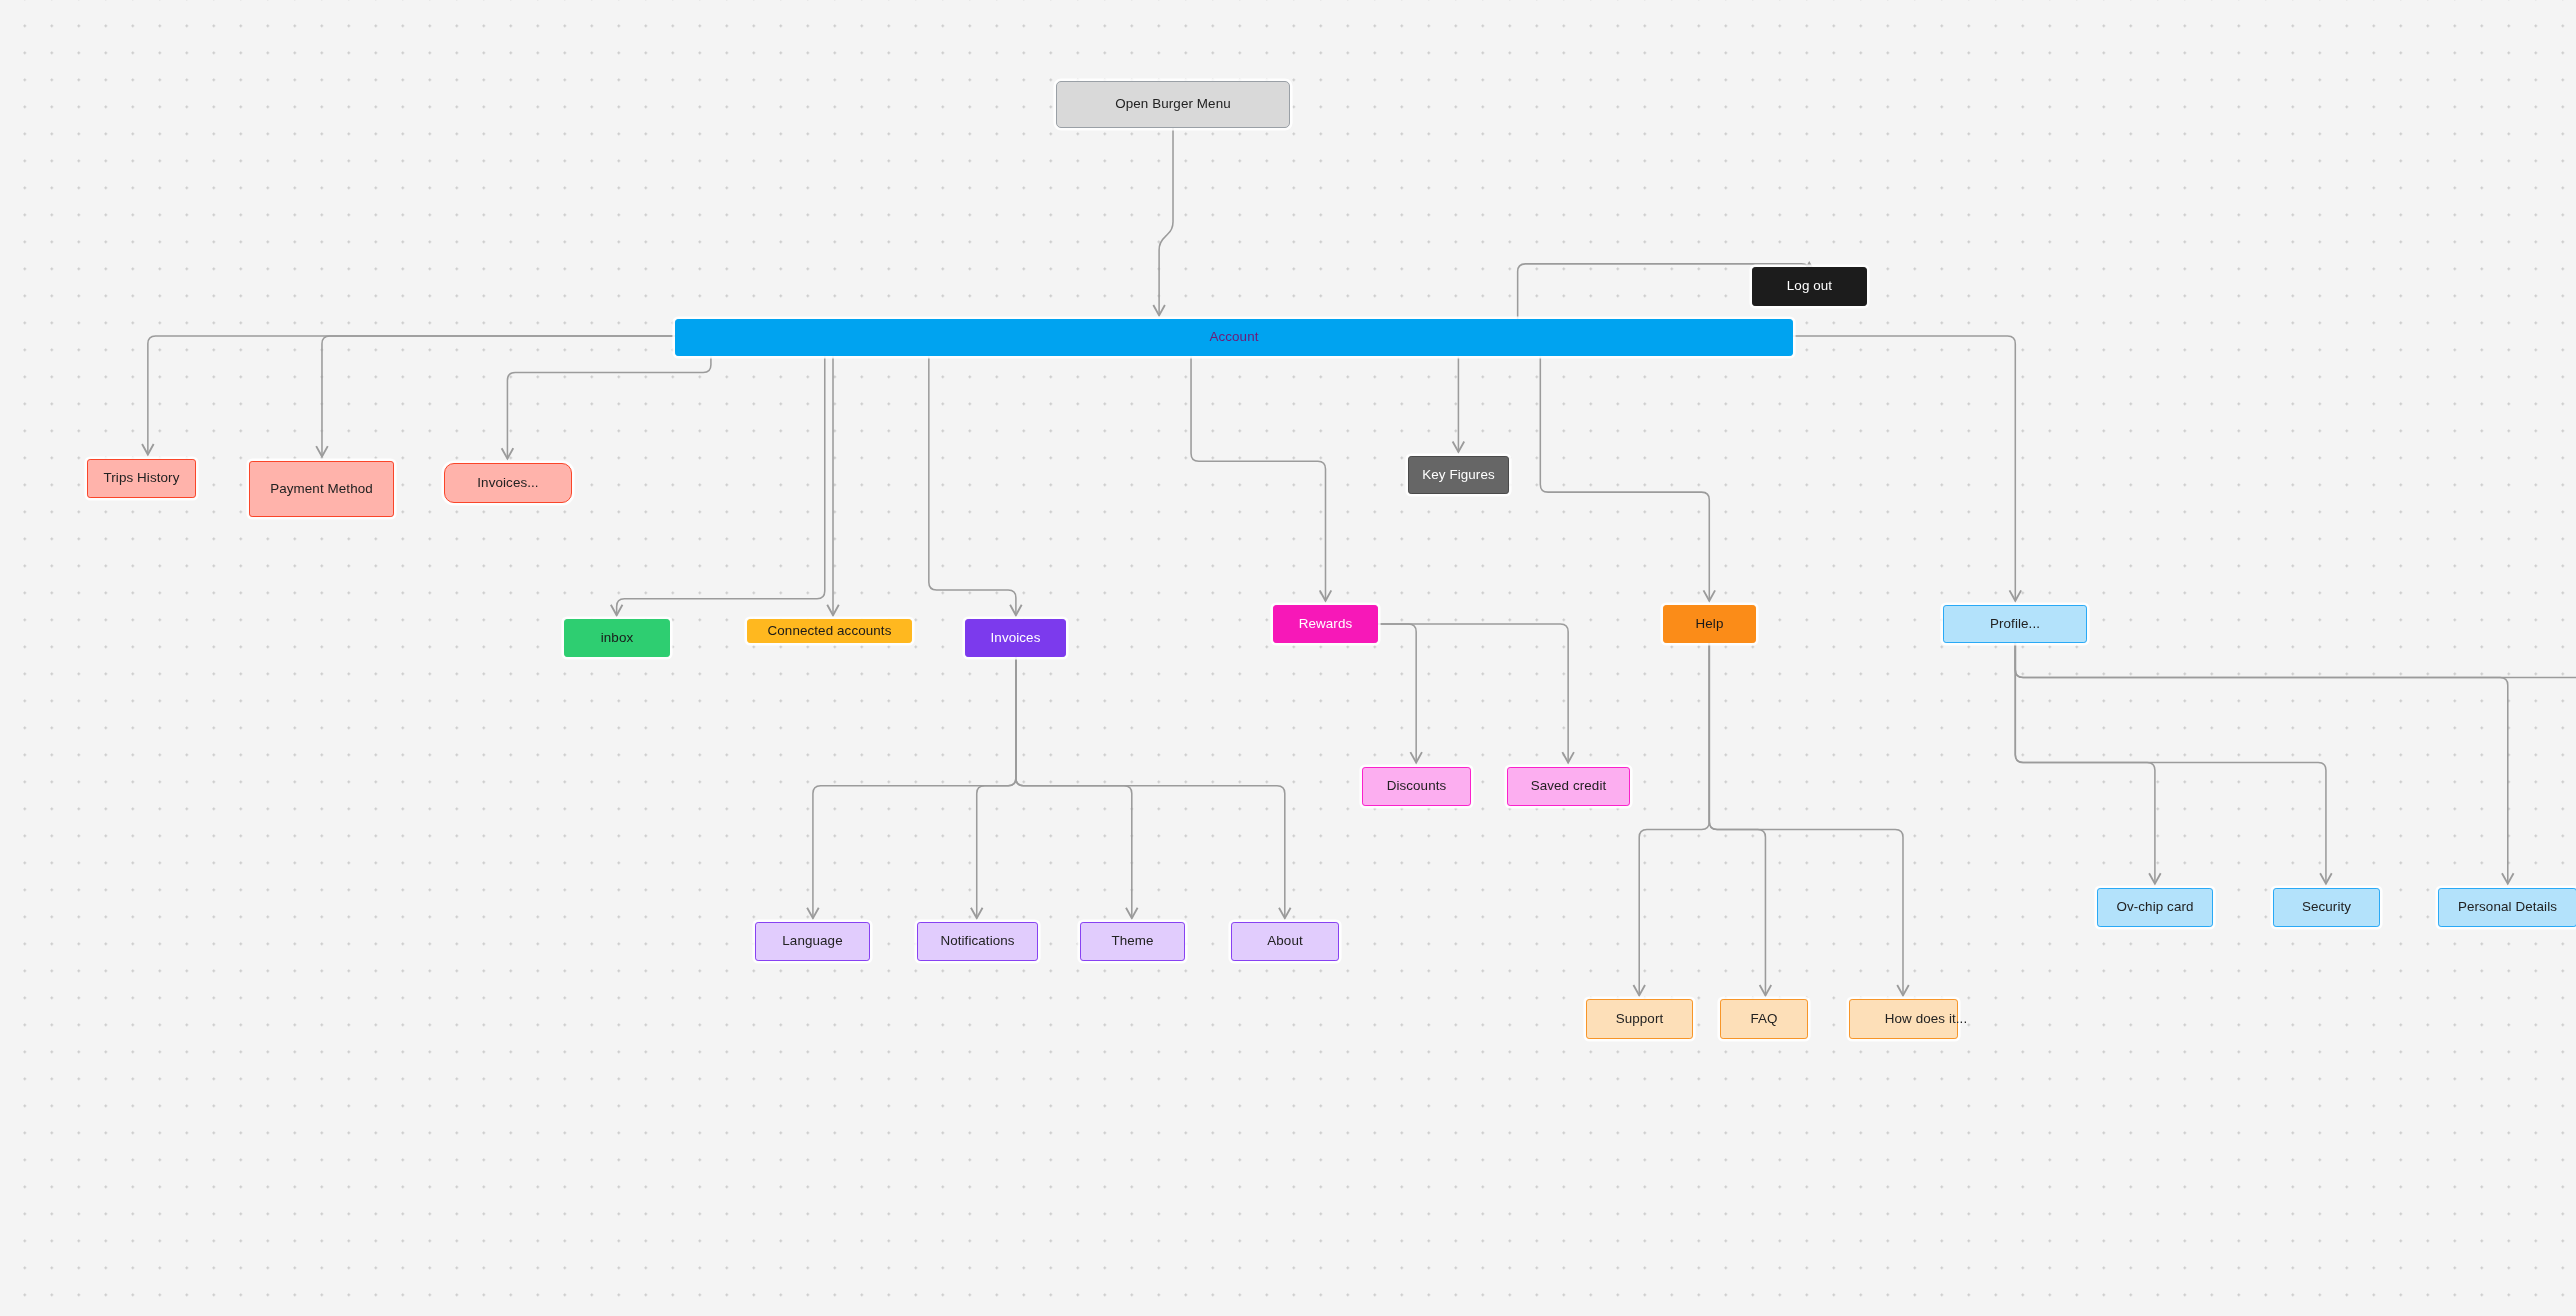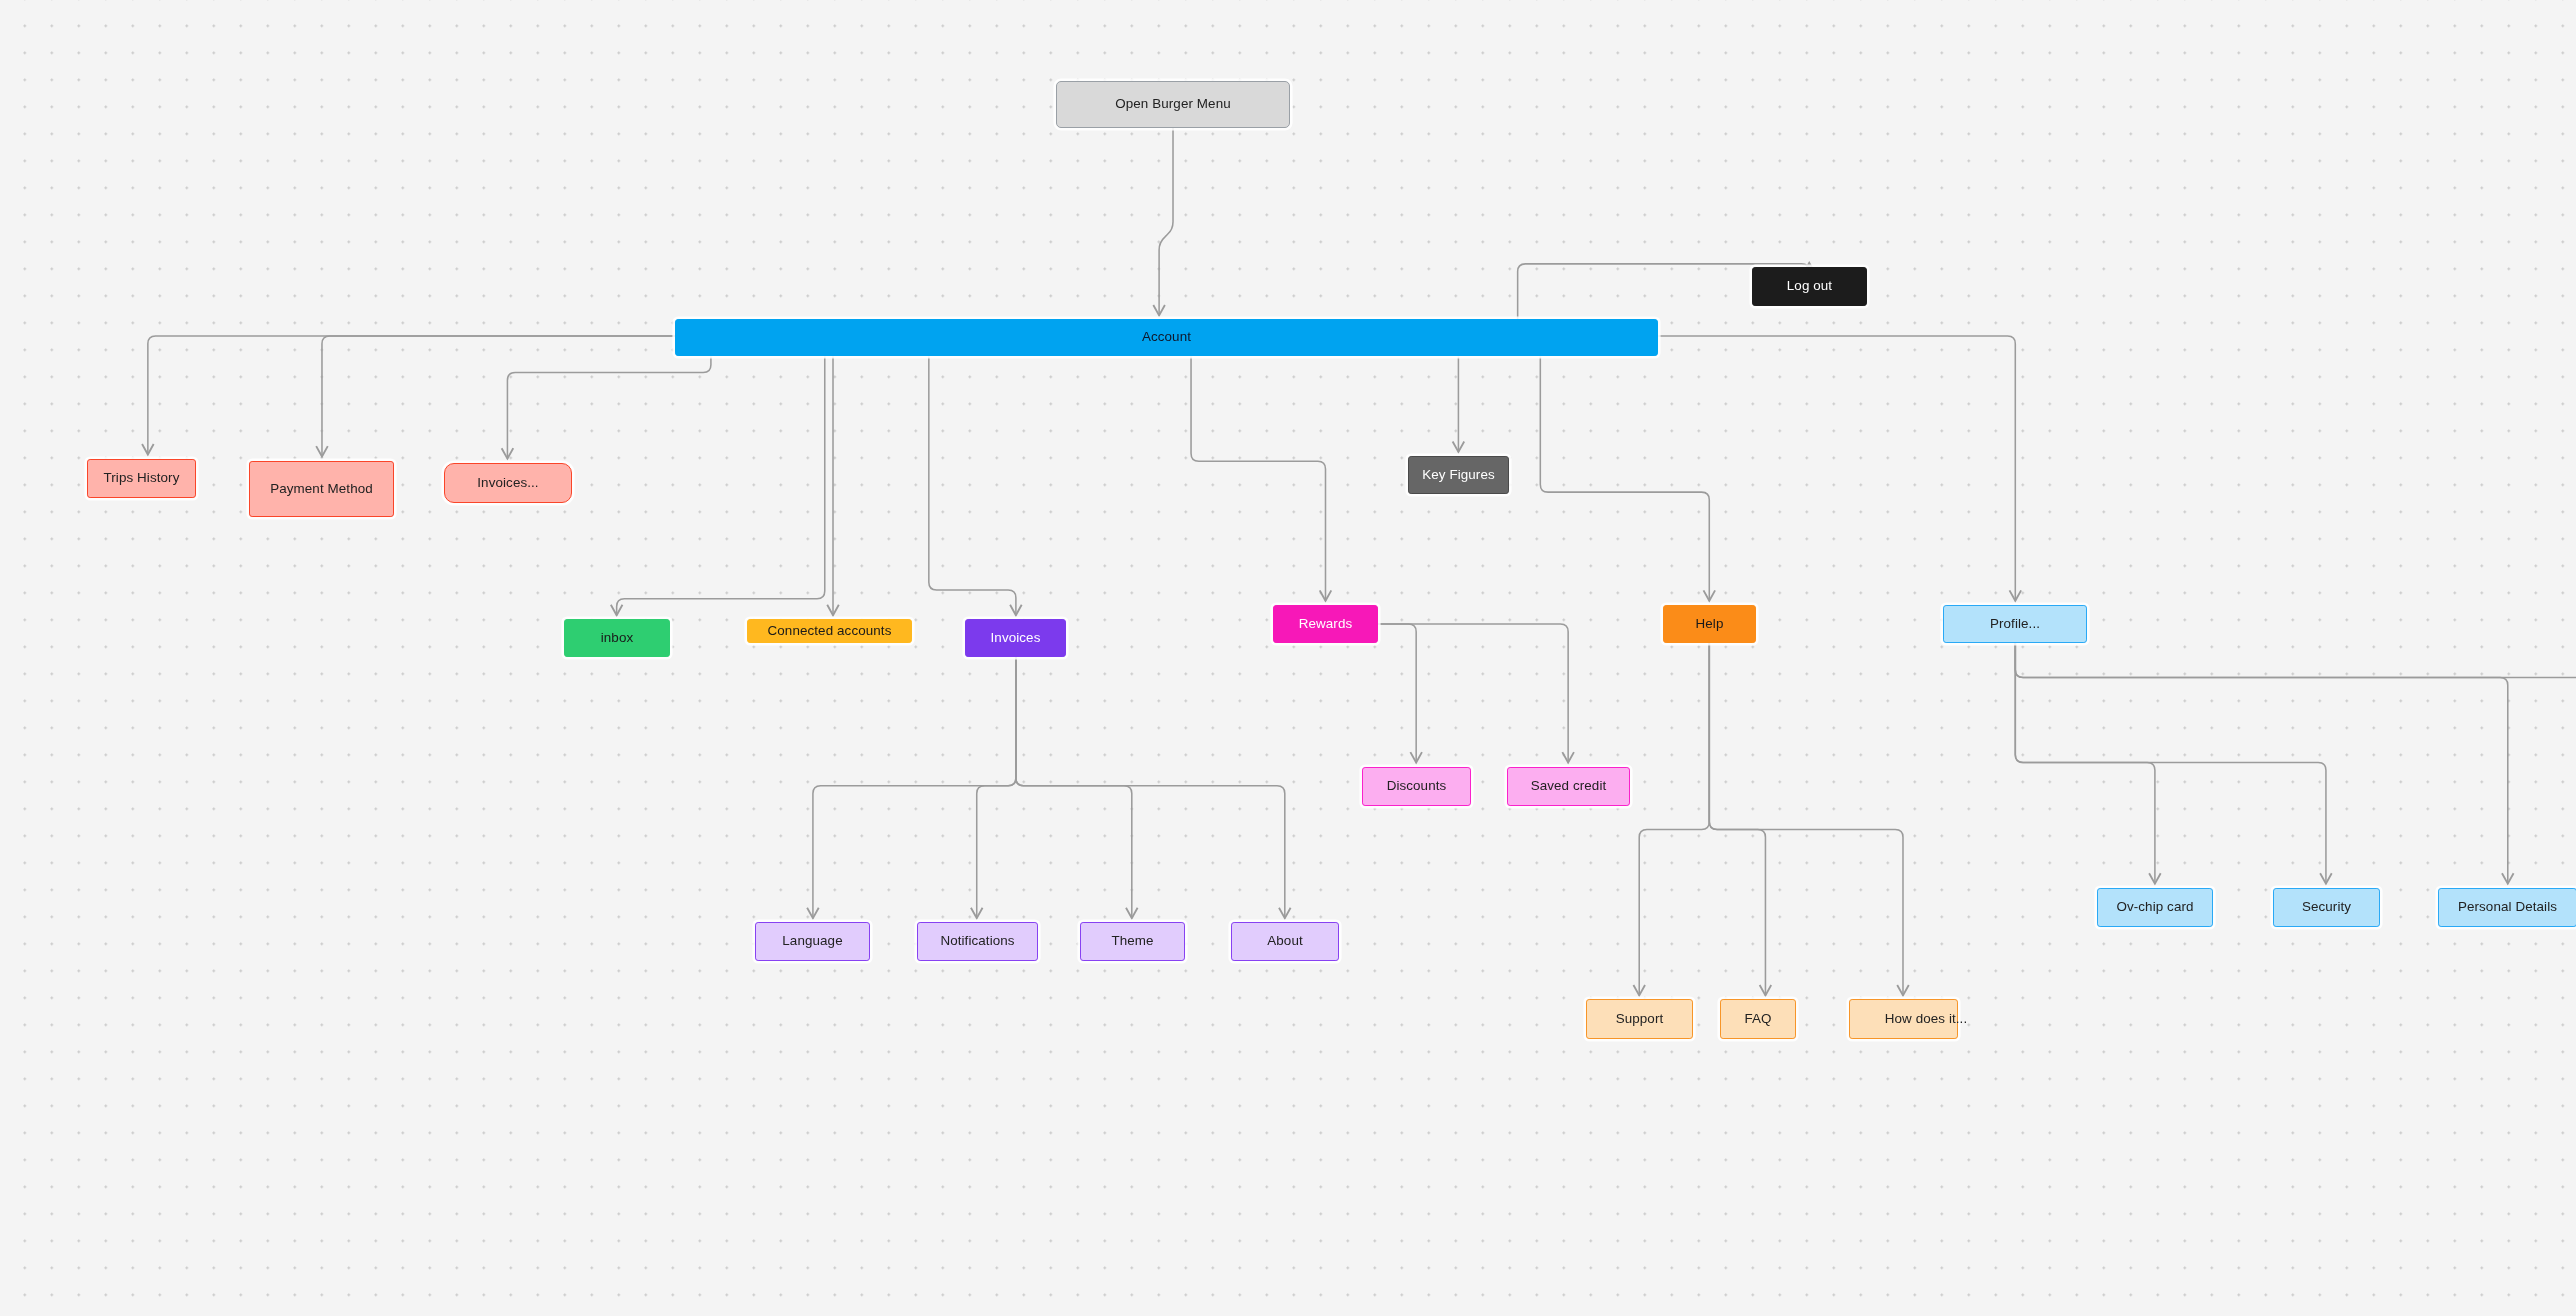--- a/index.html
+++ b/index.html
@@ -110,21 +110,21 @@
       <path d="M 3912 1248 L 3912 1300 Q 3912 1315 3927 1315 L 4853 1315 Q 4868 1315 4868 1330 L 4868 1715"></path>
 
       <path d="M 3912 1248 L 3912 1300 Q 3912 1315 3927 1315 L 5258 1315 Q 5273 1315 5273 1330 L 5273 1715"></path>
     </g>
   </svg>
 
   <div id="node-layer">
       <div class="node rounded" style="left: 1056px; top: 81px; width: 234px; height: 47px; background: rgb(217, 217, 217); border-color: rgb(154, 160, 166); color: rgb(34, 34, 34); font-size: 13.4px;">
         <span>Open Burger Menu</span>
       </div>
-      <div class="node sq" style="left: 675px; top: 319px; width: 983px; height: 37px; background: rgb(0, 163, 240); border-color: rgb(0, 163, 240); color: #0f172a; font-size: 13.4px;">
+      <div class="node sq" style="left: 675px; top: 319px; width: 1118px; height: 37px; background: rgb(0, 163, 240); border-color: rgb(0, 163, 240); color: #701a75; font-size: 13.4px;">
         <span>Account</span>
       </div>
       <div class="node sq" style="left: 1752px; top: 267px; width: 115px; height: 39px; background: rgb(28, 28, 28); border-color: rgb(28, 28, 28); color: rgb(255, 255, 255); font-size: 13.4px;">
         <span>Log out</span>
       </div>
       <div class="node sq" style="left: 87px; top: 459px; width: 109px; height: 39px; background: rgb(255, 179, 171); border-color: rgb(250, 69, 41); color: rgb(34, 34, 34); font-size: 13.4px;">
         <span>Trips History</span>
       </div>
       <div class="node sq" style="left: 249px; top: 461px; width: 145px; height: 56px; background: rgb(255, 179, 171); border-color: rgb(250, 69, 41); color: rgb(34, 34, 34); font-size: 13.4px;">
         <span>Payment Method</span>
@@ -167,21 +167,21 @@
       </div>
       <div class="node sq" style="left: 1080px; top: 922px; width: 105px; height: 39px; background: rgb(225, 204, 253); border-color: rgb(135, 65, 242); color: rgb(34, 34, 34); font-size: 13.4px;">
         <span>Theme</span>
       </div>
       <div class="node sq" style="left: 1231px; top: 922px; width: 108px; height: 39px; background: rgb(225, 204, 253); border-color: rgb(135, 65, 242); color: rgb(34, 34, 34); font-size: 13.4px;">
         <span>About</span>
       </div>
       <div class="node sq" style="left: 1586px; top: 999px; width: 107px; height: 40px; background: rgb(253, 223, 184); border-color: rgb(247, 149, 40); color: rgb(34, 34, 34); font-size: 13.4px;">
         <span>Support</span>
       </div>
-      <div class="node sq" style="left: 1720px; top: 999px; width: 76px; height: 40px; background: rgb(253, 223, 184); border-color: rgb(247, 149, 40); color: rgb(34, 34, 34); font-size: 13.4px;">
+      <div class="node sq" style="left: 1720px; top: 999px; width: 88px; height: 40px; background: rgb(253, 223, 184); border-color: rgb(247, 149, 40); color: rgb(34, 34, 34); font-size: 13.4px;">
         <span>FAQ</span>
       </div>
       <div class="node sq" style="left: 1849px; top: 999px; width: 109px; height: 40px; background: rgb(253, 223, 184); border-color: rgb(247, 149, 40); color: rgb(34, 34, 34); font-size: 13.4px; padding-left: 45px;">
         <span>How does it...</span>
       </div>
       <div class="node sq" style="left: 2097px; top: 888px; width: 116px; height: 39px; background: rgb(179, 226, 251); border-color: rgb(41, 169, 246); color: rgb(34, 34, 34); font-size: 13.4px;">
         <span>Ov-chip card</span>
       </div>
       <div class="node sq" style="left: 2273px; top: 888px; width: 107px; height: 39px; background: rgb(179, 226, 251); border-color: rgb(41, 169, 246); color: rgb(34, 34, 34); font-size: 13.4px;">
         <span>Security</span>

